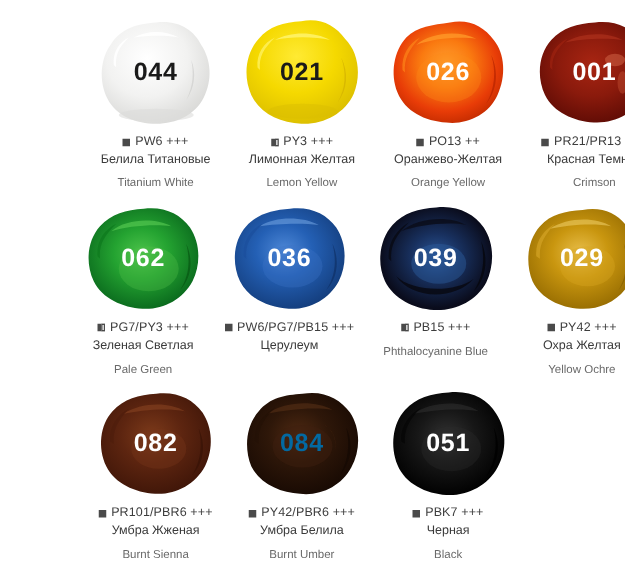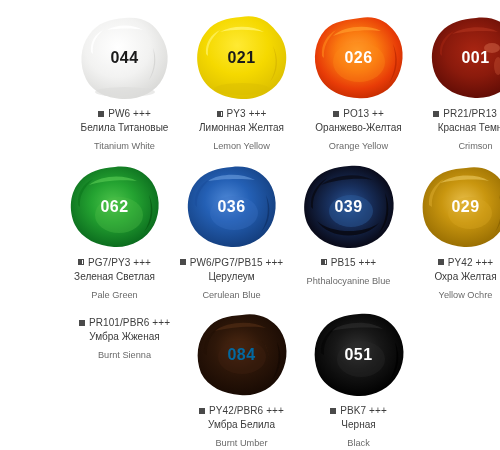--- a/index.html
+++ b/index.html
@@ -47,21 +47,21 @@
     position: absolute;
     top: 0;
     left: 0;
     width: 96px;
     height: 88px;
   }
   .blob-number {
     position: relative;
     z-index: 3;
     font-family: "Liberation Sans", sans-serif;
-    font-size: 16px;
+    font-size: 20px;
     font-weight: bold;
     letter-spacing: 0.5px;
     line-height: 1;
     margin-top: 0;
   }
   .label {
     margin-top: 5px;
     text-align: center;
     line-height: 1.32;
     width: 117px;
@@ -283,21 +283,20 @@
           <ellipse cx="50" cy="50" rx="24" ry="17" fill="#3b74c6" opacity="0.35"></ellipse>
         </svg>
         <span class="blob-number" style="color:#ffffff">036</span>
       </div>
       <div class="label">
         <div class="code-line">
           <span class="sq"></span>
           <span>PW6/PG7/PB15 +++</span>
         </div>
         <div class="name-ru">Церулеум</div>
-        <div class="name-en">Cerulean Blue</div>
       </div>
     </div>
 
     <div class="cell">
       <div class="blob-wrap">
         <svg viewBox="0 0 96 88">
           <defs>
             <radialGradient id="g6" cx="50%" cy="48%" r="50%">
               <stop offset="0%" stop-color="#2a5596"></stop>
               <stop offset="45%" stop-color="#18305e"></stop>
@@ -348,20 +347,37 @@
         <div class="name-ru">Охра Желтая</div>
         <div class="name-en">Yellow Ochre</div>
       </div>
     </div>
 
   </div>
 
   <div class="row row-3 indent-3">
 
     <div class="cell">
+      <div class="blob-wrap">
+        <svg viewBox="0 0 96 88">
+          <defs>
+            <radialGradient id="g8" cx="46%" cy="42%" r="62%">
+              <stop offset="0%" stop-color="#7c3a1a"></stop>
+              <stop offset="45%" stop-color="#5d2510"></stop>
+              <stop offset="100%" stop-color="#3e1508"></stop>
+            </radialGradient>
+          </defs>
+          <path d="M48 4 C64 2 77 8 85 19 C93 31 94 48 87 62 C79 77 63 85 47 84 C31 83 15 76 8 62 C1 47 3 29 13 18 C22 8 34 5 48 4 Z" fill="url(#g8)"></path>
+          <path d="M22 20 C35 11 58 10 71 18 C57 15 35 17 22 20 Z" fill="#8a4522" opacity="0.55"></path>
+          <path d="M11 42 C10 30 17 21 26 16 C17 26 13 33 14 44 Z" fill="#4c1c0b" opacity="0.6"></path>
+          <path d="M82 32 C88 45 86 59 77 69 C84 57 85 44 82 32 Z" fill="#341105" opacity="0.6"></path>
+          <ellipse cx="50" cy="48" rx="22" ry="16" fill="#76341a" opacity="0.4"></ellipse>
+        </svg>
+        <span class="blob-number" style="color:#ffffff">082</span>
+      </div>
       <div class="label">
         <div class="code-line">
           <span class="sq"></span>
           <span>PR101/PBR6 +++</span>
         </div>
         <div class="name-ru">Умбра Жженая</div>
         <div class="name-en">Burnt Sienna</div>
       </div>
     </div>
 

